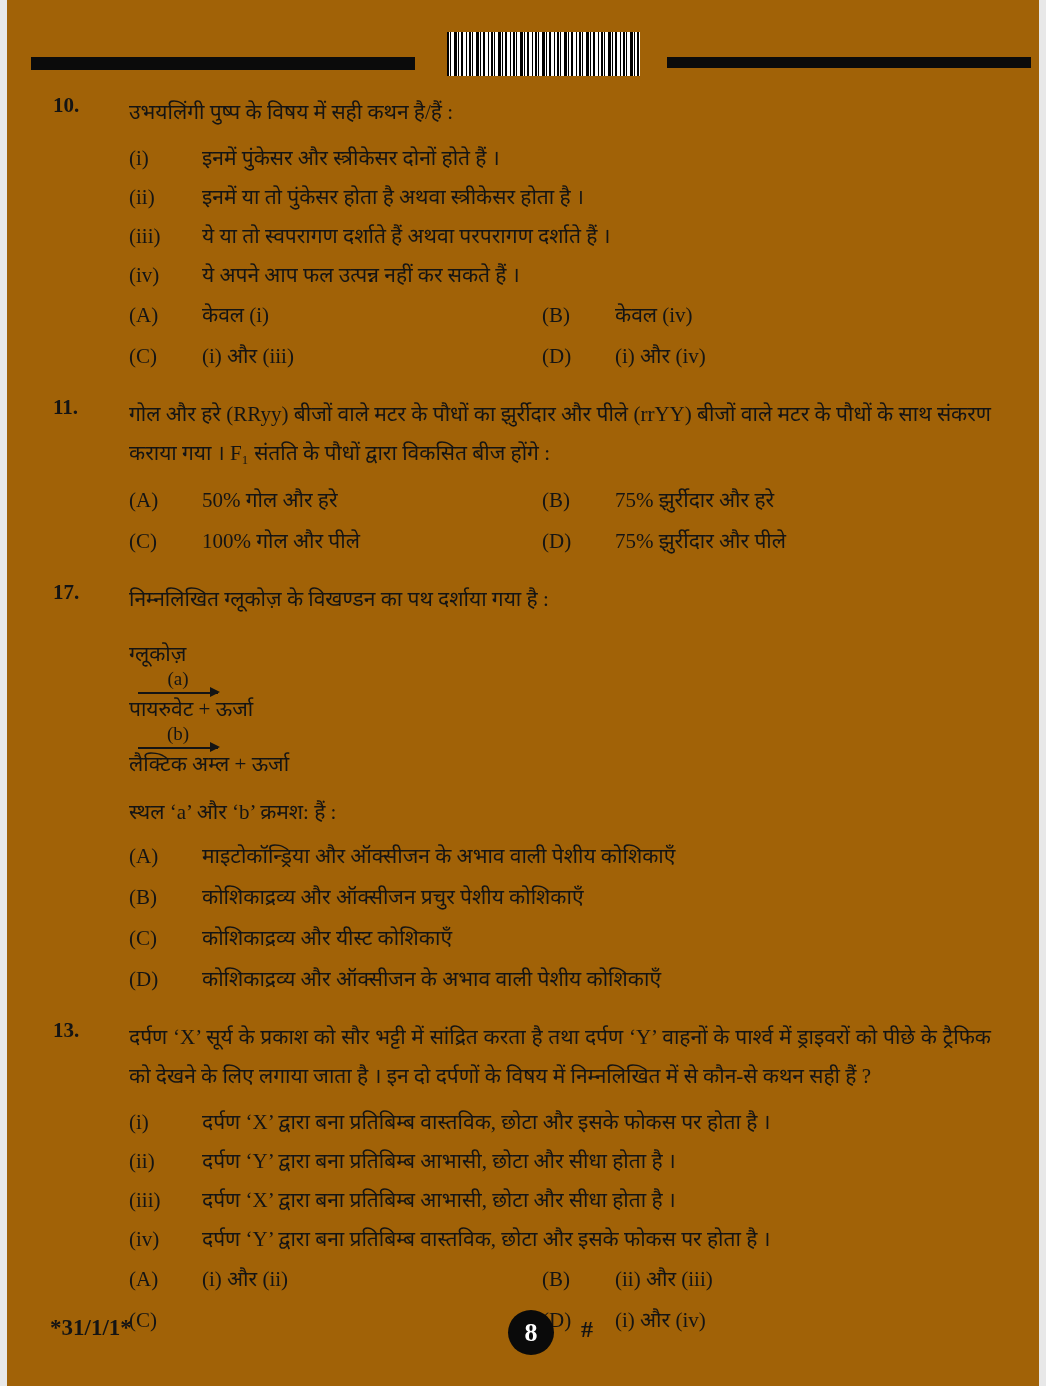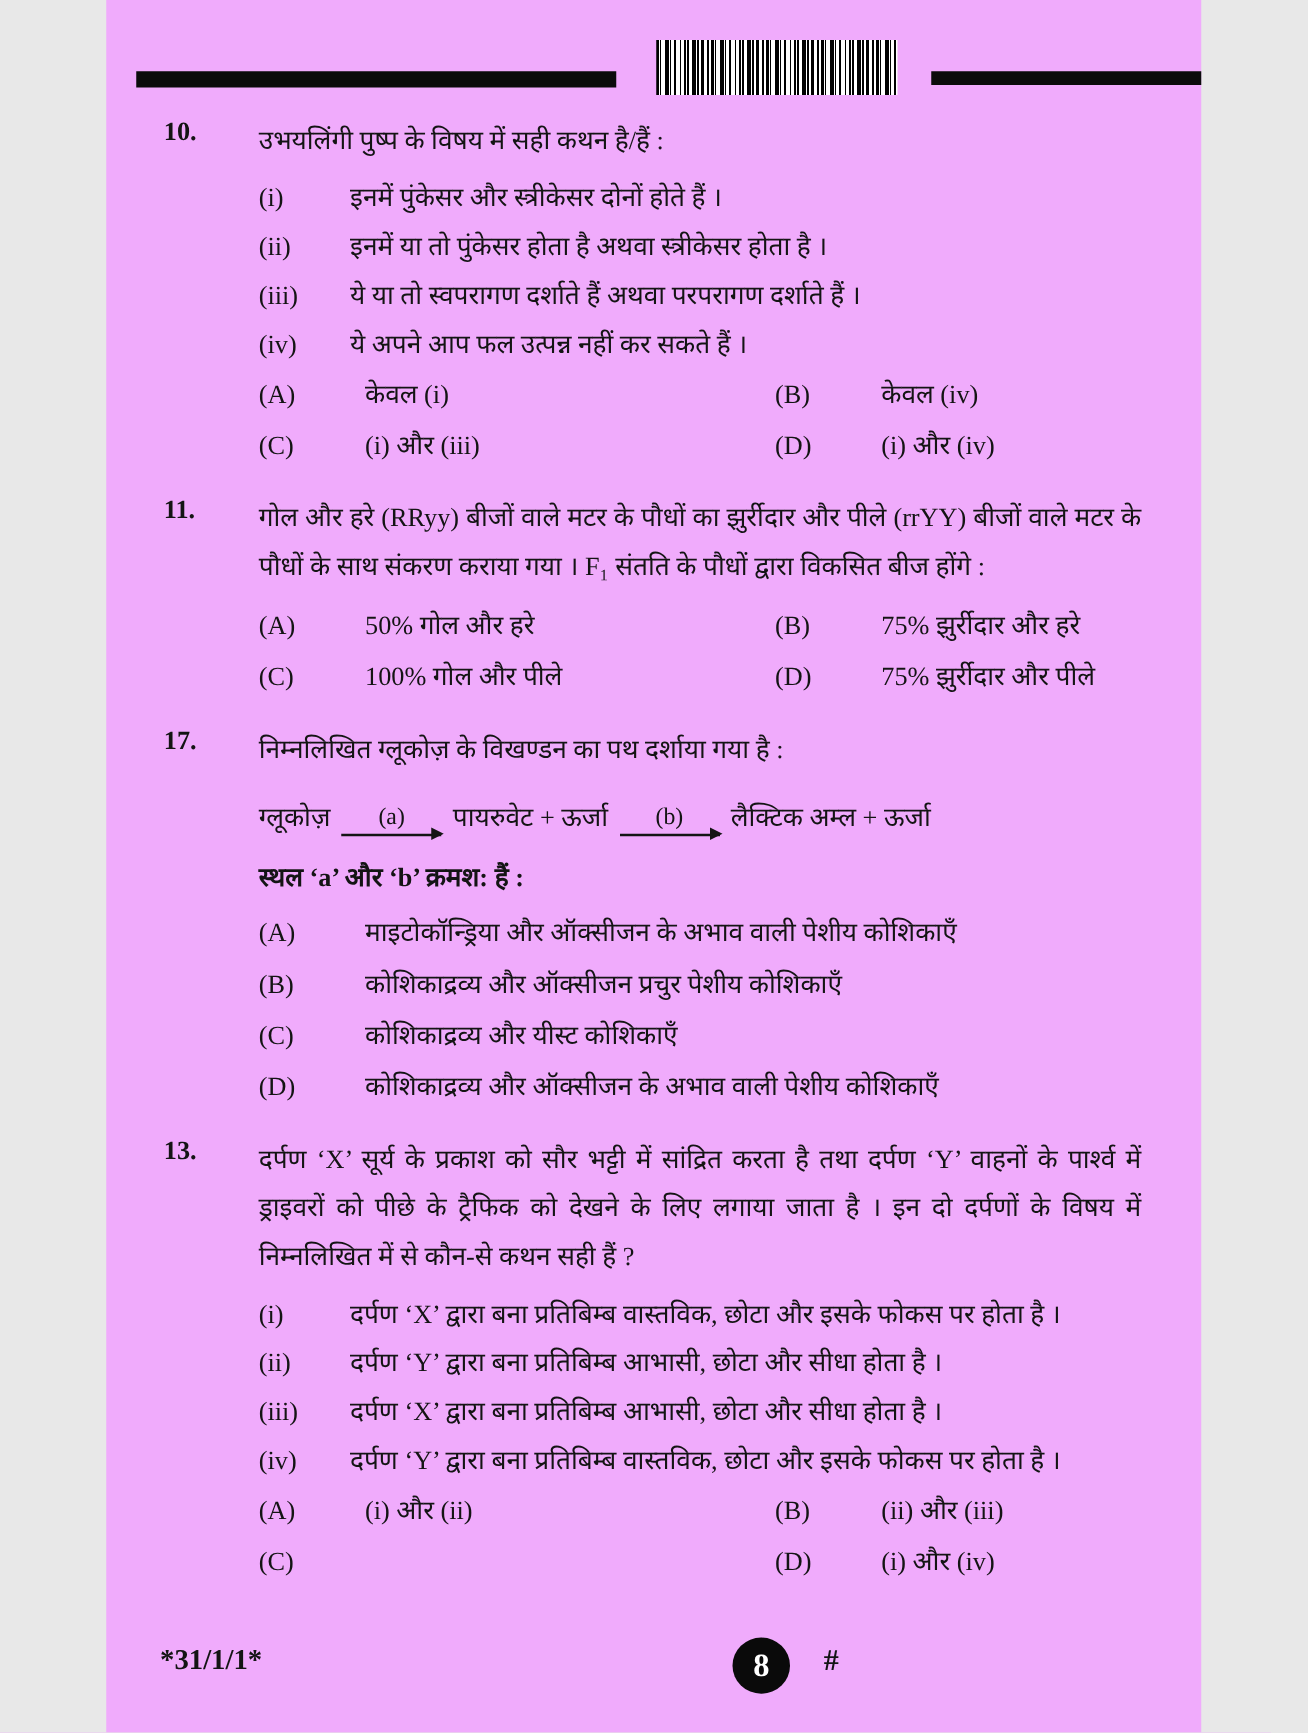--- a/index.html
+++ b/index.html
@@ -1,20 +1,20 @@
 <!DOCTYPE html>
 <html lang="hi"><head>
 <meta charset="utf-8">
 <style>
   html,body{margin:0;padding:0;background:#e8e8e8;}
   .page{
     position:relative;
-    width:876px;height:1386px;
+    width:1032px;height:1386px;
     margin:0 auto;
-    background:#f0abfc;
+    background:#a16207;
     color:#141414;
     font-family:"Liberation Serif","DejaVu Serif",serif;
     font-size:21px;
     overflow:hidden;
   }
   
   .rule-left{position:absolute;left:24px;top:57px;width:384px;height:13px;background:#0b0b0b;}
   .rule-right{position:absolute;left:660px;top:57px;width:364px;height:11px;background:#0b0b0b;}
   .barcode{
     position:absolute;left:440px;top:32px;width:193px;height:44px;
@@ -33,32 +33,32 @@
   .qnum{position:absolute;left:-76px;top:0;font-weight:bold;}
   .qtext{text-align:justify;line-height:39px;margin:0 0 14px 0;}
   .stmt{display:flex;margin-bottom:15px;line-height:24px;}
   .slabel{width:73px;flex-shrink:0;}
   .stext{flex:1;}
   .opts{display:grid;grid-template-columns:413px 1fr;row-gap:15px;margin-top:8px;}
   .opts1{display:block;margin-top:4px;}
   .opt{display:flex;line-height:26px;margin:0;}
   .opts1 .opt{margin-bottom:15px;}
   .olabel{width:73px;flex-shrink:0;}
-  .otext{flex:1;margin-left:12px;}
-  
-  .rxn{display:flex;align-items:flex-end;margin:20px 0 18px 0;white-space:nowrap;}
+  .otext{flex:1;}
+  
+  .rxn{display:flex;align-items:flex-start;margin:20px 0 18px 0;white-space:nowrap;flex-direction:column;}
   .rxn-term{line-height:30px;}
   .rxn-arrow{display:inline-flex;flex-direction:column;align-items:center;margin:0 9px;}
   .rxn-arrow-label{font-size:19px;line-height:20px;}
   .rxn-arrow-line{position:relative;width:80px;height:2px;background:#141414;margin-top:3px;}
   .rxn-arrow-line::after{
     content:'';position:absolute;right:-2px;top:-5px;
     border-left:10px solid #141414;border-top:5px solid transparent;border-bottom:5px solid transparent;
   }
-  .followup{margin:14px 0 16px 0;line-height:30px;font-weight:bold;}
+  .followup{margin:14px 0 16px 0;line-height:30px;}
   
   .footer-code{position:absolute;left:43px;top:1315px;font-weight:bold;font-size:23px;}
   .page-badge{
     position:absolute;left:501px;top:1310px;width:46px;height:45px;border-radius:50%;
     background:#0a0a0a;color:#ffffff;display:flex;align-items:center;justify-content:center;
     font-size:26px;font-weight:bold;
   }
   .footer-hash{position:absolute;left:574px;top:1316px;font-weight:bold;font-size:24px;}
 </style>
 </head>

